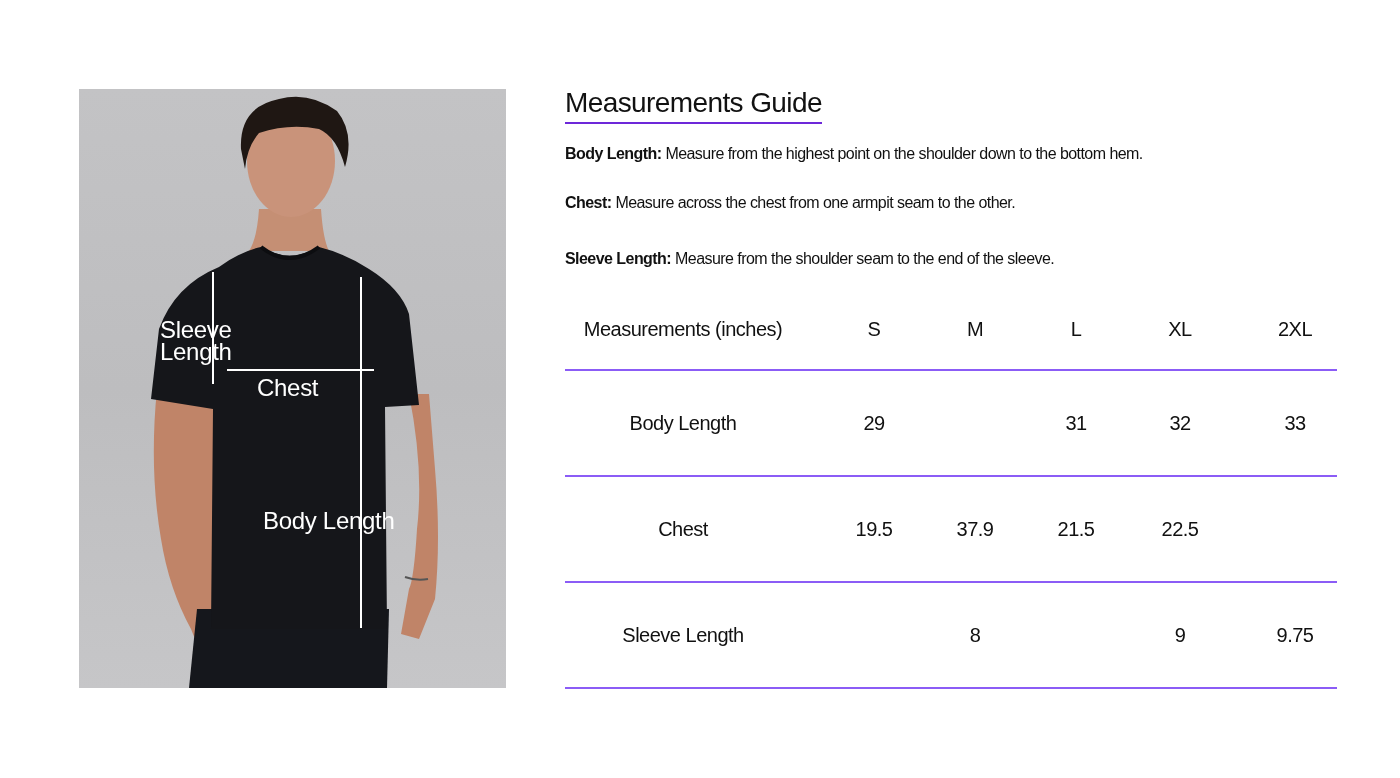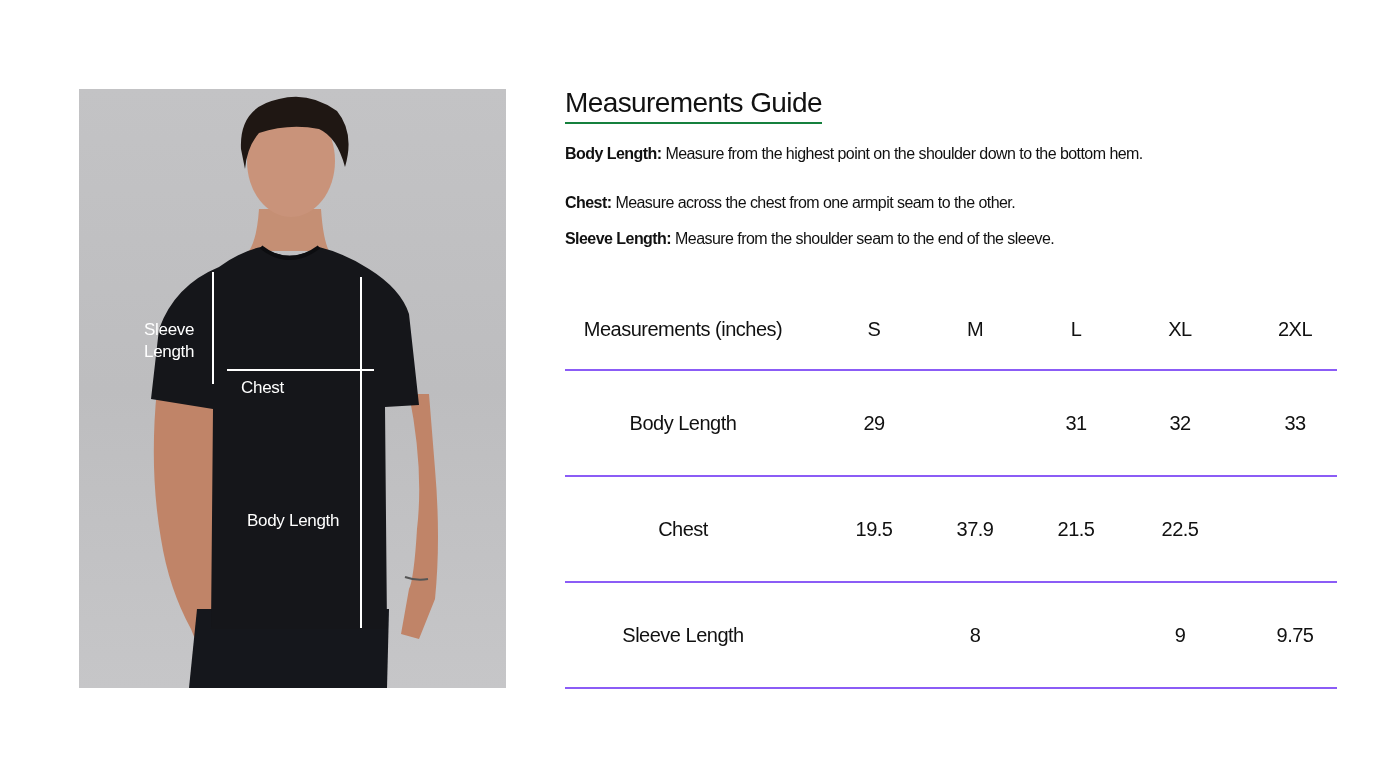--- a/index.html
+++ b/index.html
@@ -3,26 +3,26 @@
   <meta charset="utf-8">
   <style>
     html, body { margin: 0; padding: 0; background: #ffffff; }
     body { width: 1400px; height: 778px; position: relative; overflow: hidden;
            font-family: "Liberation Sans", sans-serif; color: #111; }
 
     
     .photo { position: absolute; left: 79px; top: 89px; width: 427px; height: 599px;
              background: linear-gradient(180deg, #c3c3c5 0%, #bdbdbf 50%, #c6c6c8 100%); overflow: hidden; }
     .photo svg { position: absolute; left: 0; top: 0; }
-    .ov-label { position: absolute; color: #ffffff; font-size: 17px; line-height: 22px; letter-spacing: -0.3px; }
+    .ov-label { position: absolute; color: #ffffff; font-size: 24px; line-height: 22px; letter-spacing: -0.3px; margin-left: 16px; }
     .ov-line { position: absolute; background: #ffffff; }
 
     
     .guide-title { position: absolute; left: 565px; top: 86px; font-size: 28px; letter-spacing: -0.6px;
-                   padding-bottom: 2px; border-bottom: 2px solid #15803d; line-height: 34px; }
+                   padding-bottom: 2px; border-bottom: 2px solid #6d28d9; line-height: 34px; }
     .guide-row { position: absolute; left: 565px; font-size: 16px; letter-spacing: -0.55px; white-space: nowrap; }
     .guide-row b { font-weight: bold; }
 
     
     .size-table { position: absolute; left: 565px; top: 290px; width: 772px; }
     .tr { position: relative; height: 104px; border-bottom: 2px solid #8b5cf6; }
     .tr.head { height: 79px; }
     .cell { position: absolute; top: 0; bottom: 0; display: flex; align-items: center; justify-content: center;
             font-size: 20px; letter-spacing: -0.5px; }
     .c0 { left: 0; width: 236px; }
@@ -70,21 +70,21 @@
 </div>
 
 <div class="guide-title">Measurements Guide</div>
 
 <div class="guide-row" style="top:145px;">
   <b>Body Length:</b><span> Measure from the highest point on the shoulder down to the bottom hem.</span>
 </div>
 <div class="guide-row" style="top:194px;">
   <b>Chest:</b><span> Measure across the chest from one armpit seam to the other.</span>
 </div>
-<div class="guide-row" style="top:230px;">
+<div class="guide-row" style="top:250px;">
   <b>Sleeve Length:</b><span> Measure from the shoulder seam to the end of the sleeve.</span>
 </div>
 
 <div class="size-table">
   <div class="tr head">
     <div class="cell c0">Measurements (inches)</div>
     <div class="cell c1">S</div>
     <div class="cell c2">M</div>
     <div class="cell c3">L</div>
     <div class="cell c4">XL</div>

